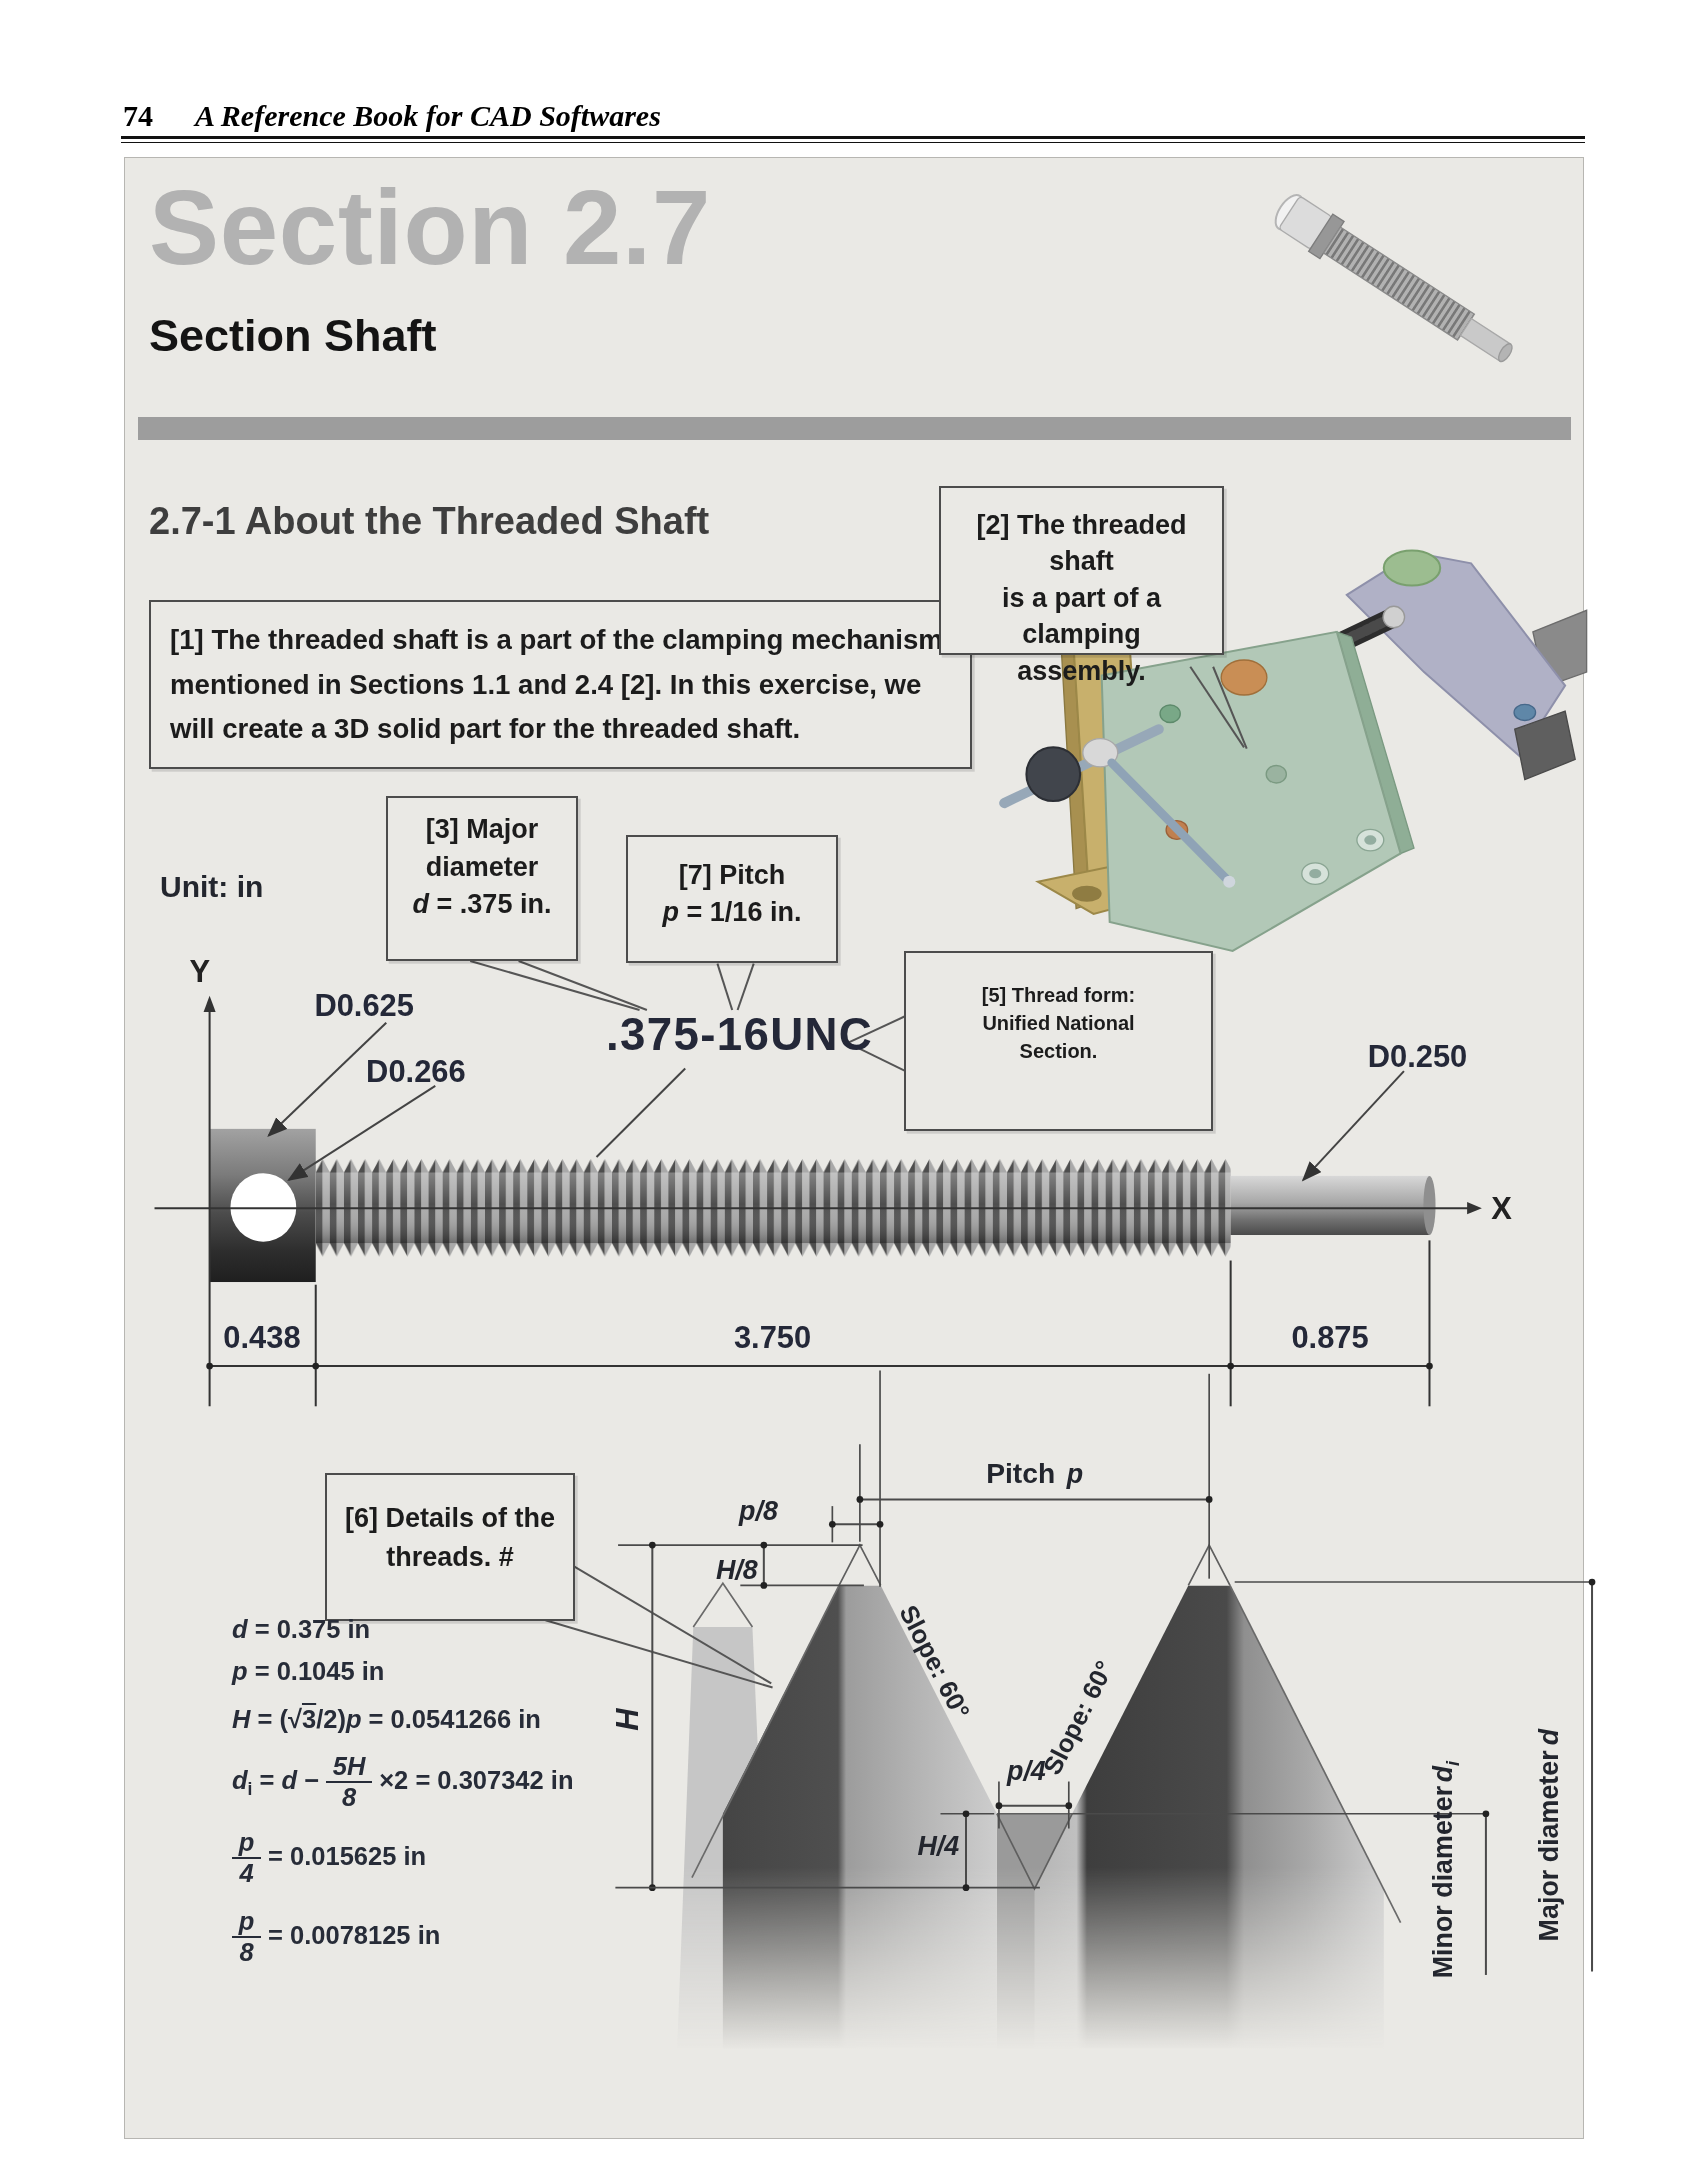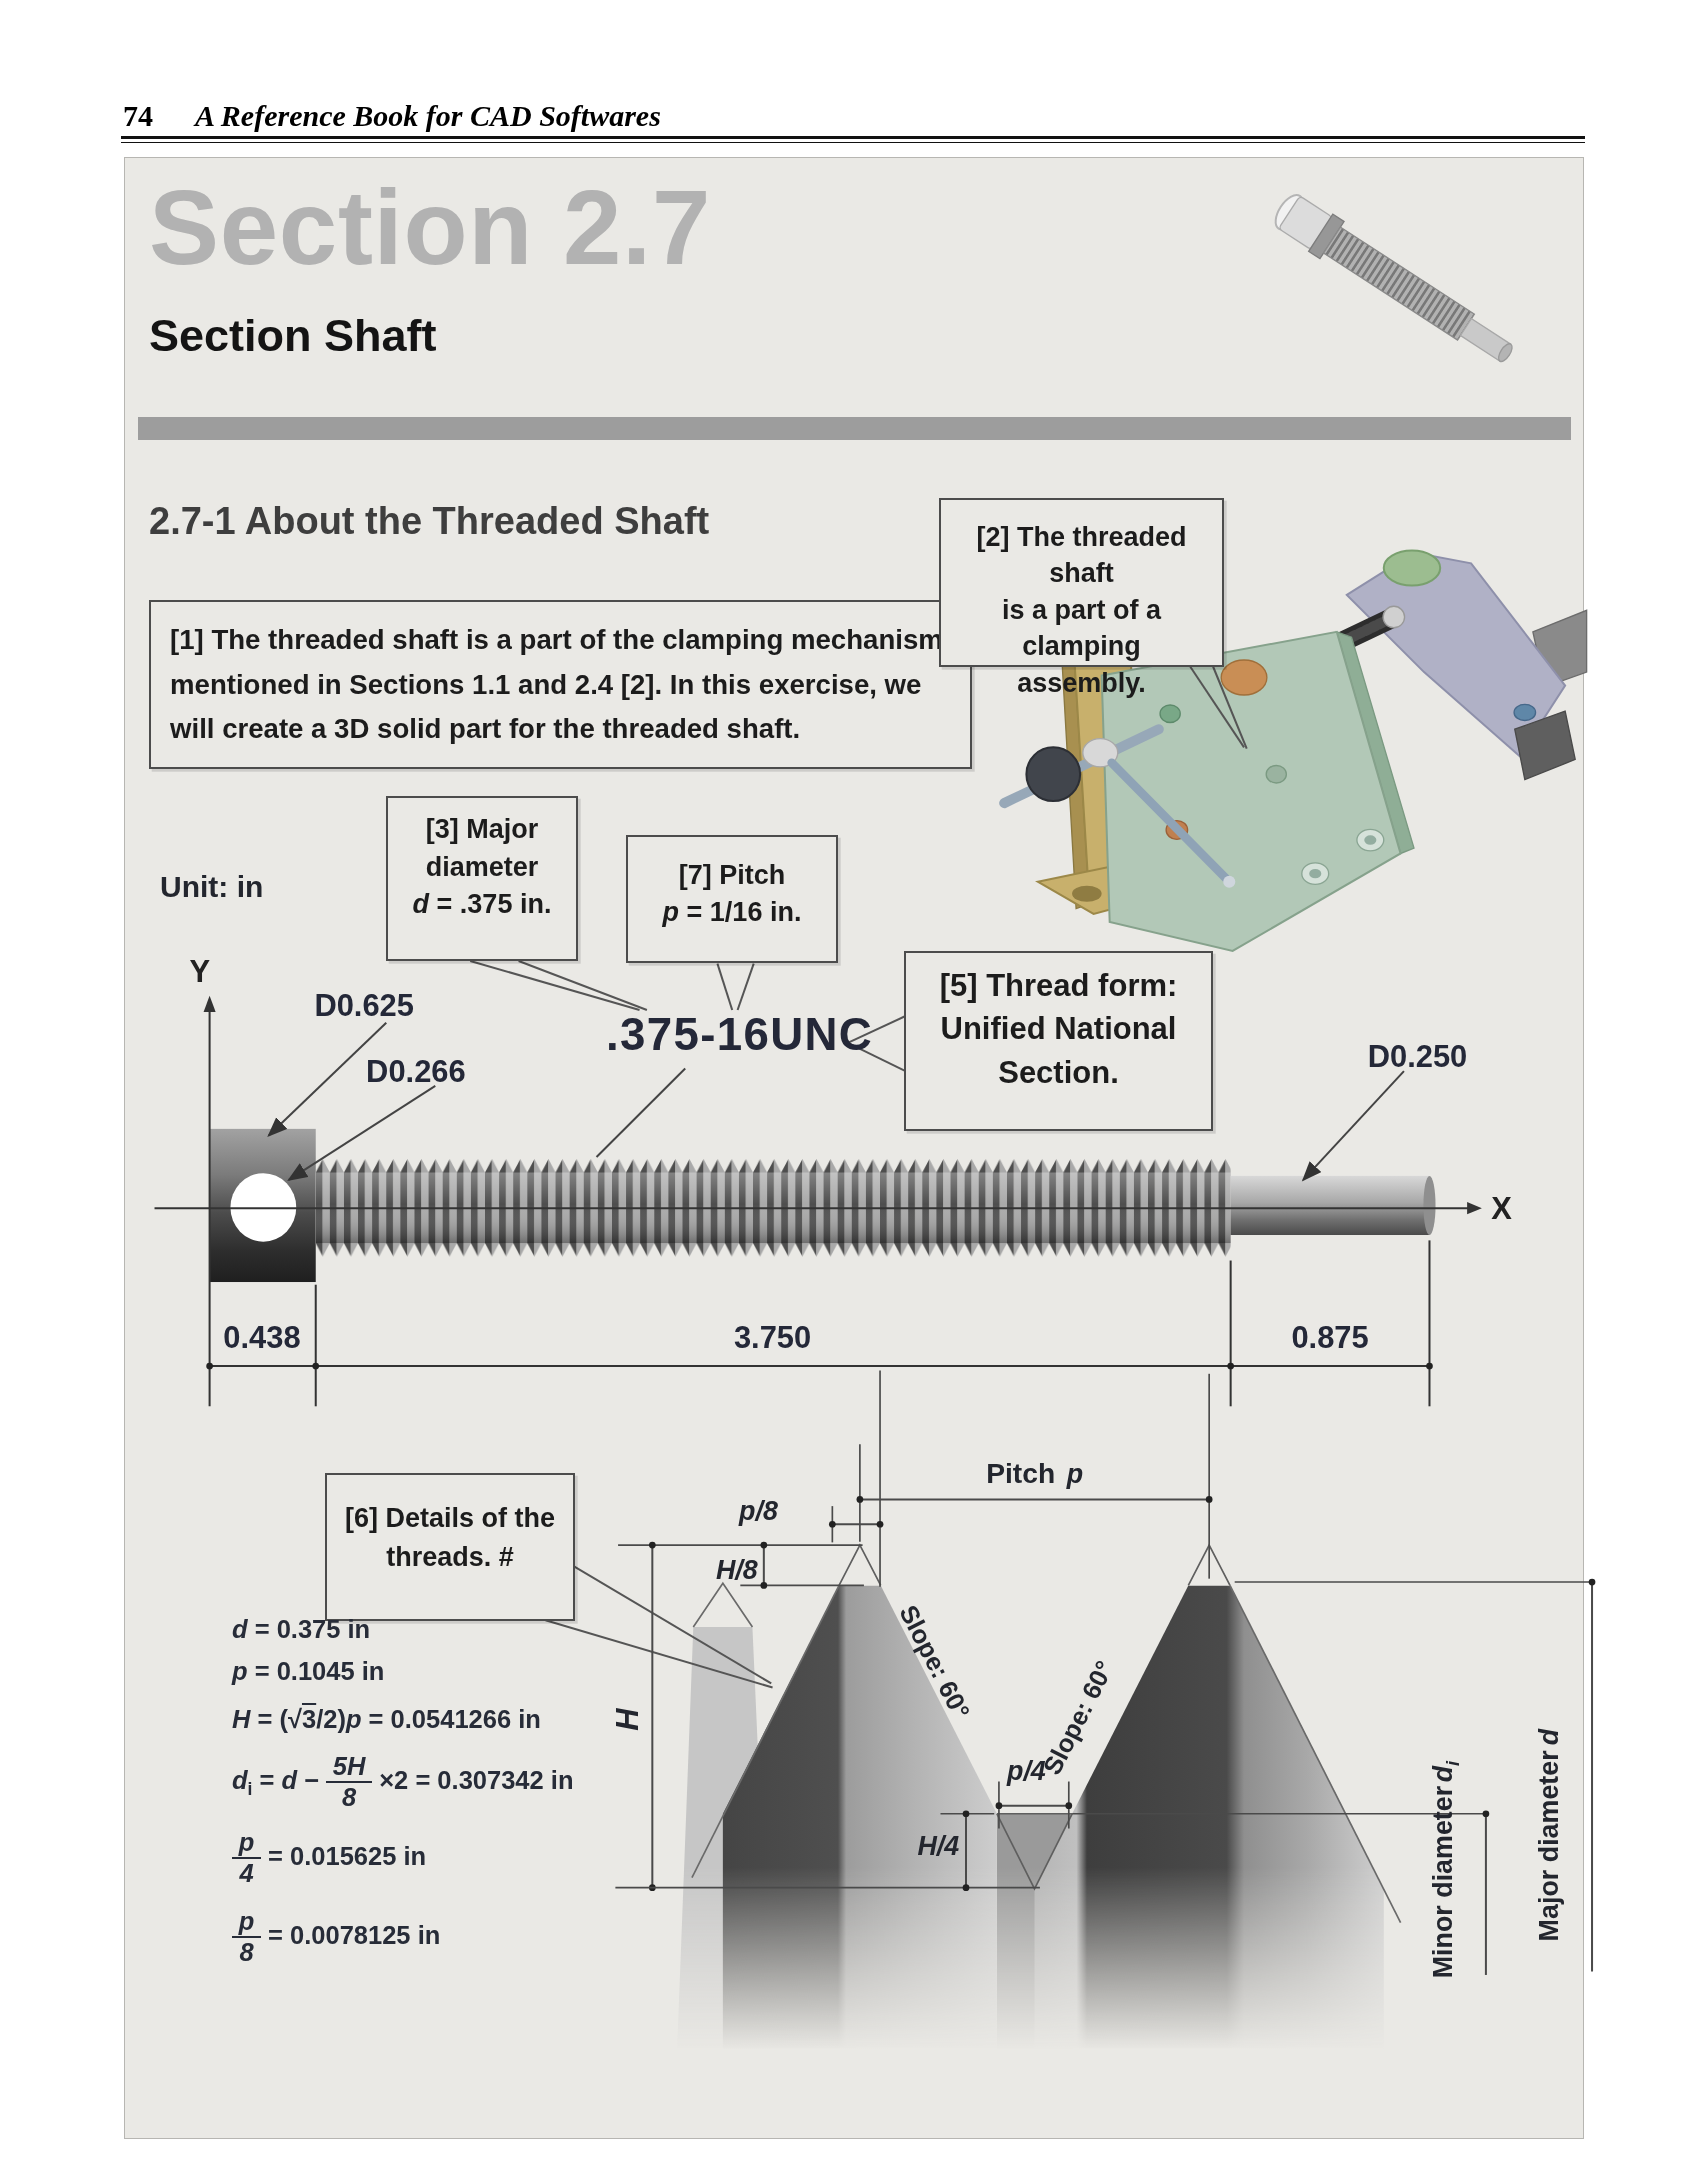--- a/index.html
+++ b/index.html
@@ -14,24 +14,24 @@
   .sheet{left:124px;top:157px;width:1458px;height:1980px;background:#eae9e5;border:1.3px solid #b7b6b2;}
   .watermark{left:149px;top:168px;font-size:105px;font-weight:bold;letter-spacing:0.7px;color:#b2b2b2;}
   .doc-title{left:149px;top:310px;font-size:45px;font-weight:bold;color:#141414;}
   .graybar{left:138px;top:417px;width:1433px;height:23px;background:#9d9d9d;}
   .subhead{left:149px;top:500px;font-size:38px;font-weight:bold;color:#3e3e3e;}
   
   .callout{border:2px solid #4c4c4c;background:#eae9e5;box-shadow:2.7px 2.7px 0 rgba(0,0,0,.12);
            font-weight:600;color:#1c1c1c;}
   .c-center{text-align:center;}
   .note1{left:149px;top:600px;width:823px;height:169px;padding:16px 19px;font-size:27.6px;line-height:1.62;box-sizing:border-box;}
-  .note2{left:939px;top:498px;width:285px;height:169px;font-size:27px;line-height:1.35;padding-top:19px;box-sizing:border-box;}
+  .note2{left:939px;top:486px;width:285px;height:169px;font-size:27px;line-height:1.35;padding-top:19px;box-sizing:border-box;}
   .note3{left:386px;top:796px;width:192px;height:165px;font-size:27px;line-height:1.38;padding-top:13.4px;box-sizing:border-box;}
   .note4{left:626px;top:835px;width:212px;height:128px;font-size:27px;line-height:1.38;padding-top:20px;box-sizing:border-box;}
-  .note5{left:904px;top:951px;width:309px;height:180px;font-size:31px;line-height:1.40;padding-top:11px;box-sizing:border-box;}
+  .note5{left:904px;top:951px;width:309px;height:180px;font-size:20px;line-height:1.40;padding-top:28px;box-sizing:border-box;}
   .note6{left:325px;top:1473px;width:250px;height:148px;font-size:27px;line-height:1.45;padding-top:23.5px;box-sizing:border-box;}
   .unit{left:160px;top:870px;font-size:30px;font-weight:600;color:#23262e;}
   
   .formula{font-size:25.5px;font-weight:600;color:#272c38;white-space:nowrap;}
   .formula i{font-family:"Liberation Sans",sans-serif;}
   .frac{display:inline-block;text-align:center;vertical-align:middle;font-style:italic;line-height:1.05;}
   .frac .num{display:block;border-bottom:2px solid #272c38;padding:0 6.7px 1.3px 6.7px;}
   .frac .den{display:block;padding-top:1.3px;}
   .ovl{text-decoration:overline;}
   sub{font-size:17.5px;}

